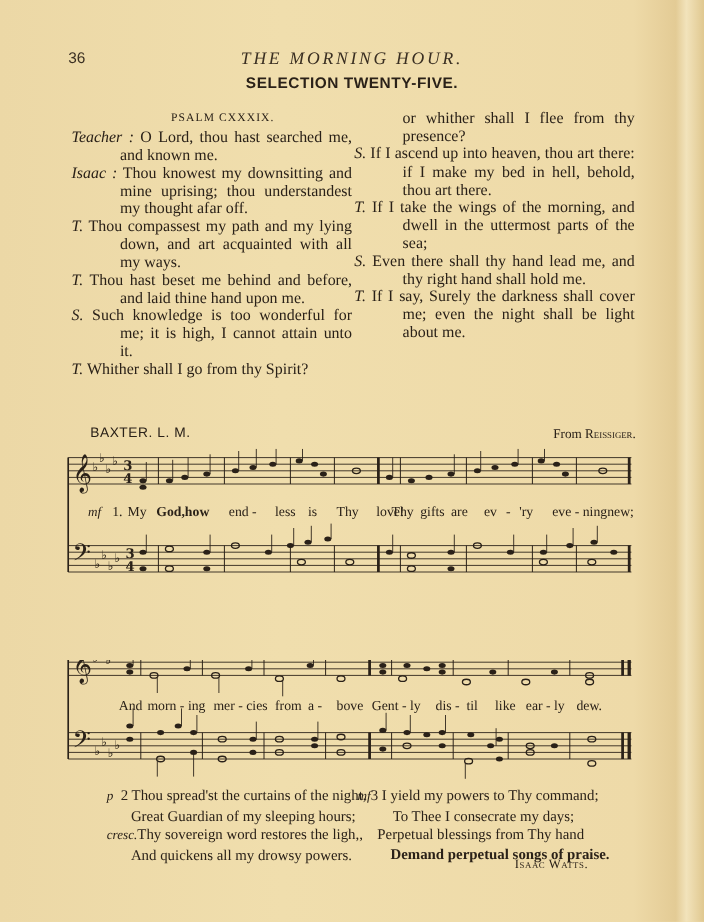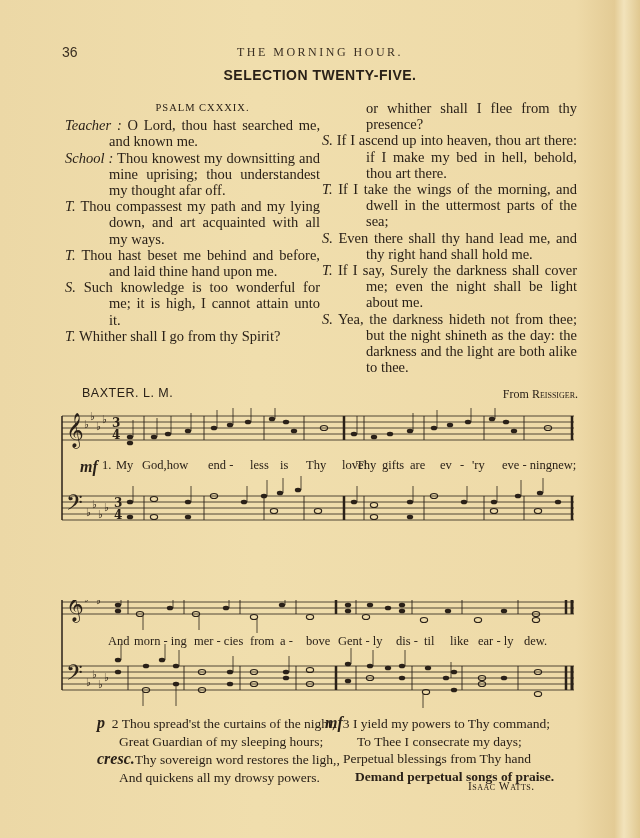--- a/index.html
+++ b/index.html
@@ -9,21 +9,21 @@
     font-family: "Liberation Serif", "DejaVu Serif", serif;
     color: #2a2118;
     position: relative;
   }
   .page {
     position: absolute; inset: 0;
     background: linear-gradient(90deg, #ecd8a6 0%, #f0dead 40%, #eedaa8 90%, #e3cb95 96%, #f2e3bb 97.5%, #e0c890 100%);
   }
   .header { position: absolute; top: 44px; left: 0; width: 640px; height: 20px; }
   .page-num { position: absolute; left: 62px; top: 0; font-family: "Liberation Sans", sans-serif; font-size: 14px; color: #3a2f22; }
-  .running-title { position: absolute; left: 0; width: 640px; text-align: center; top: 1px; font-size: 12px; letter-spacing: 2.5px; color: #3a2f22; }
+  .running-title { position: absolute; left: 0; width: 640px; text-align: center; top: 1px; font-style: italic; font-size: 16px; letter-spacing: 2.5px; color: #3a2f22; }
   .selection-title { position: absolute; top: 67px; left: 0; width: 640px; text-align: center; font-family: "Liberation Sans", sans-serif; font-size: 14px; font-weight: bold; letter-spacing: 0.5px; color: #2a2118; }
 
   .col { position: absolute; top: 100px; width: 255px; font-size: 14.5px; line-height: 16.2px; }
   .col.left { left: 65px; }
   .col.right { left: 322px; }
   .psalm-head { text-align: center; font-size: 10.5px; letter-spacing: 1px; margin-bottom: 1px; padding-left: 20px; }
   .verse { position: relative; padding-left: 44px; text-indent: -44px; text-align: justify; }
   .verse .spk { font-style: italic; }
   .right .verse { padding-left: 44px; text-indent: -44px; }
   .right .cont { padding-left: 44px; text-align: justify; }
@@ -35,51 +35,50 @@
 
   .system { position: absolute; left: 58px; width: 520px; }
   .system svg { position: absolute; left: 0; top: 0; }
   .lyric-line { position: absolute; left: 0; width: 520px; font-size: 12.5px; white-space: nowrap; }
   .lyric-line span { position: absolute; }
 
   .stanzas { position: absolute; top: 714px; font-size: 13.5px; line-height: 17.5px; }
   .stanzas.left { left: 65px; width: 260px; margin-left: 32px; }
   .stanzas.right { left: 325px; width: 260px; }
   .st-line { white-space: nowrap; }
-  .dyn { font-style: italic; font-size: 16px; font-weight: bold; }
+  .dyn { font-style: italic; font-size: 12px; }
   .author { position: absolute; top: 780px; left: 468px; font-size: 11.5px; font-variant: small-caps; letter-spacing: 0.5px; }
 </style>
 </head>
 <body>
 
 <div class="page">
 
   <div class="header">
     <span class="page-num">36</span>
     <span class="running-title">THE MORNING HOUR.</span>
   </div>
   <div class="selection-title">SELECTION TWENTY-FIVE.</div>
 
   <div class="col left">
     <div class="psalm-head">PSALM CXXXIX.</div>
     <div class="verse"><span class="spk">Teacher :</span> <span>O Lord, thou hast searched me, and known me.</span></div>
-    <div class="verse"><span class="spk">School :</span> <span>Thou knowest my downsitting and mine uprising; thou understandest my thought afar off.</span></div>
+    <div class="verse"><span class="spk">Isaac :</span> <span>Thou knowest my downsitting and mine uprising; thou understandest my thought afar off.</span></div>
     <div class="verse"><span class="spk">T.</span> <span>Thou compassest my path and my lying down, and art acquainted with all my ways.</span></div>
     <div class="verse"><span class="spk">T.</span> <span>Thou hast beset me behind and before, and laid thine hand upon me.</span></div>
     <div class="verse"><span class="spk">S.</span> <span>Such knowledge is too wonderful for me; it is high, I cannot attain unto it.</span></div>
     <div class="verse"><span class="spk">T.</span> <span>Whither shall I go from thy Spirit?</span></div>
   </div>
 
   <div class="col right">
     <div class="cont">or whither shall I flee from thy presence?</div>
     <div class="verse"><span class="spk">S.</span> <span>If I ascend up into heaven, thou art there: if I make my bed in hell, behold, thou art there.</span></div>
     <div class="verse"><span class="spk">T.</span> <span>If I take the wings of the morning, and dwell in the uttermost parts of the sea;</span></div>
     <div class="verse"><span class="spk">S.</span> <span>Even there shall thy hand lead me, and thy right hand shall hold me.</span></div>
     <div class="verse"><span class="spk">T.</span> <span>If I say, Surely the darkness shall cover me; even the night shall be light about me.</span></div>
-    <div class="verse"><span class="spk">S.</span> <span>Yea, the darkness hideth not from thee; but the night shineth as the day: the darkness and the light are both alike to thee.</span></div>
   </div>
 
   <div class="tune-row">
     <span class="tune-name">BAXTER. L. M.</span>
     <span class="composer"><span>From</span> <span class="sc">Reissiger.</span></span>
   </div>
 
   <div class="system" style="top:408px;height:118px;">
     <svg width="520" height="118" viewBox="0 0 520 118">
       <g stroke="#2a2118" stroke-width="0.8">
@@ -217,21 +216,21 @@
           <line x1="409" y1="94" x2="409" y2="78"></line>
         <line x1="439" y1="94" x2="439" y2="78"></line>
           <line x1="463" y1="88" x2="463" y2="72"></line>
           <line x1="485" y1="85" x2="485" y2="70"></line>
       </g>
     </svg>
     <div class="lyric-line" style="top:50px;">
       <span style="left:22px;" class="dyn">mf</span>
       <span style="left:44px;">1.</span>
       <span style="left:58px;">My</span>
-      <span style="left:84px;">God,how</span>
+      <span style="left:84px;font-weight:bold;">God,how</span>
       <span style="left:150px;">end -</span>
       <span style="left:192px;">less</span>
       <span style="left:222px;">is</span>
       <span style="left:248px;">Thy</span>
       <span style="left:284px;">love!</span>
       <span style="left:298px;">Thy</span>
       <span style="left:324px;">gifts</span>
       <span style="left:352px;">are</span>
       <span style="left:382px;">ev</span>
       <span style="left:402px;">-</span>

